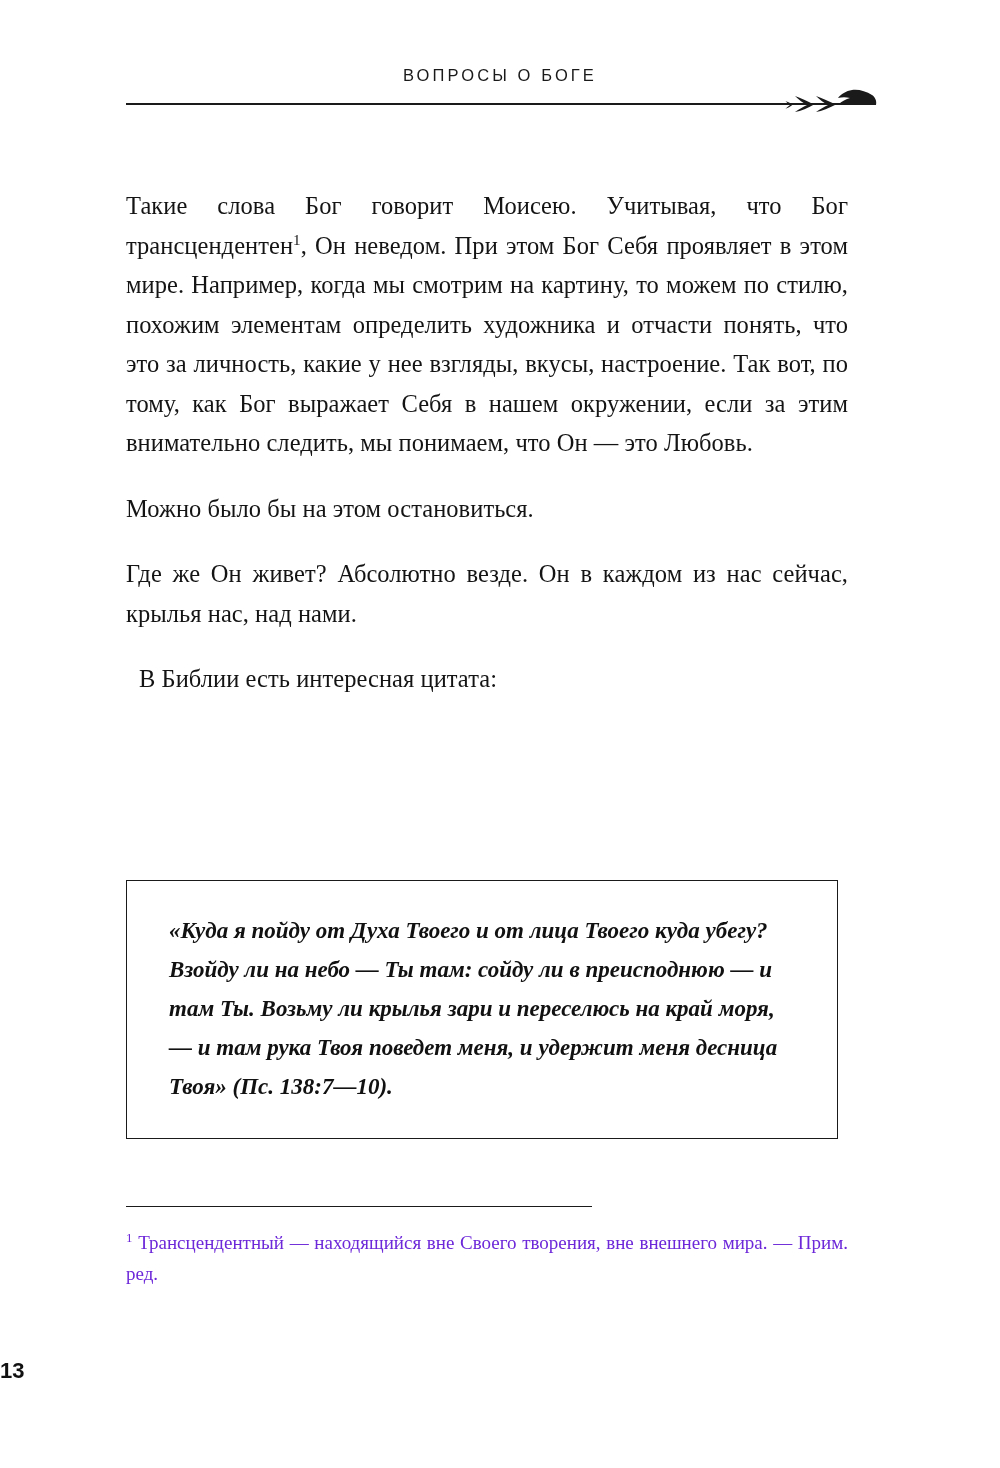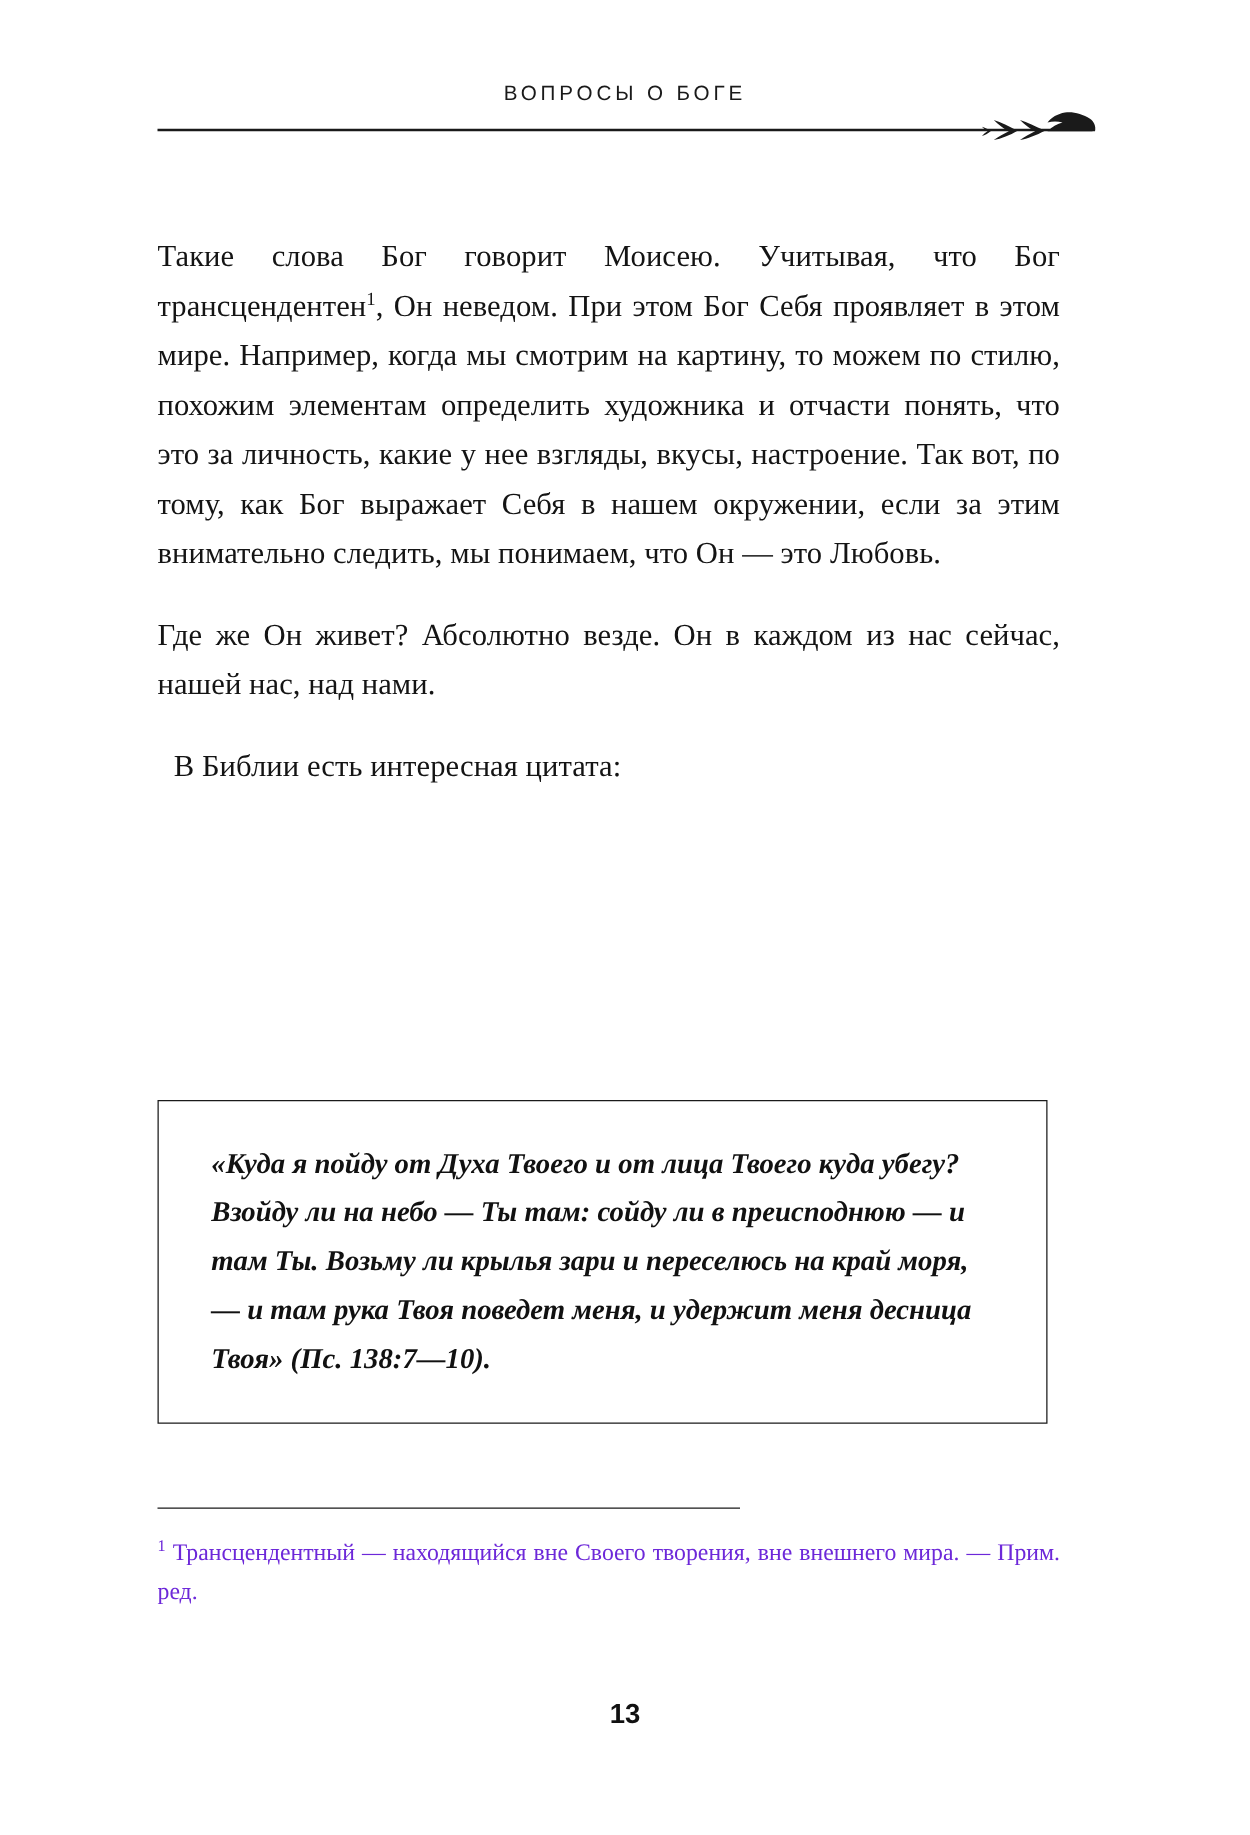--- a/index.html
+++ b/index.html
@@ -134,21 +134,21 @@
     line-height: 0;
     vertical-align: super;
   }
 
   
   .folio {
     position: absolute;
     left: 0;
     top: 1358px;
     width: 1000px;
-    text-align: center;
+    text-align: left;
     font-family: "Liberation Sans", "DejaVu Sans", sans-serif;
     font-weight: 700;
     font-size: 22px;
     color: #111;
   }
 </style>
 </head>
 <body>
 
 <div class="page">
@@ -164,23 +164,24 @@
           <path d="M30,17.5 C23,14 17,11 11,9 C15,13 19,16 23,18 C19,20 15,22 11,25 C17,24 24,21 30,17.5 Z"></path>
           <path d="M9,17.5 C6,16 4,15 1.5,14.3 C3,15.8 4.5,17 6,18 C4.5,19 3,20.2 1.5,21.7 C4,21 6,20 9,17.5 Z"></path>
         </g>
       </svg>
     </div>
   </div>
 
   <div class="content">
     <p class="body-par"><span>Такие слова Бог говорит Моисею. Учитывая, что Бог трансцендентен</span><sup class="fn-ref">1</sup><span>, Он неведом. При этом Бог Себя проявляет в этом мире. Например, когда мы смотрим на картину, то можем по стилю, похожим элементам определить художника и отчасти понять, что это за личность, какие у нее взгляды, вкусы, настроение. Так вот, по тому, как Бог выражает Себя в нашем окружении, если за этим внимательно следить, мы понимаем, что Он — это Любовь.</span></p>
 
+    <p class="body-par">Можно было бы на этом остановиться.</p>
 
 
-    <p class="body-par">Где же Он живет? Абсолютно везде. Он в каждом из нас сейчас, нашей нас, над нами.</p>
+    <p class="body-par">Где же Он живет? Абсолютно везде. Он в каждом из нас сейчас, крылья нас, над нами.</p>
 
     <p class="body-par">В Библии есть интересная цитата:</p>
   </div>
 
   <div class="quote-box">
     <p class="quote-text">«Куда я пойду от Духа Твоего и от лица Твоего куда убегу? Взойду ли на небо — Ты там: сойду ли в преисподнюю — и там Ты. Возьму ли крылья зари и переселюсь на край моря, — и там рука Твоя поведет меня, и удержит меня десница Твоя» (Пс. 138:7—10).</p>
   </div>
 
   <div class="footnote">
     <div class="footnote-rule"></div>

